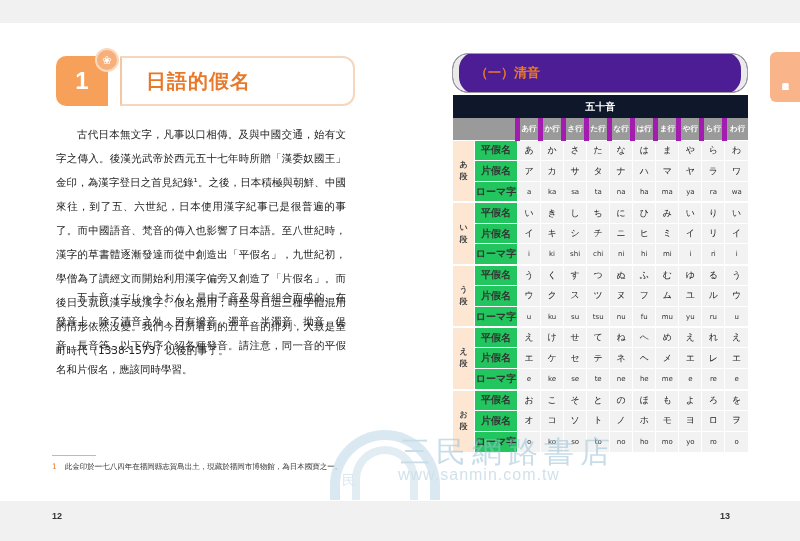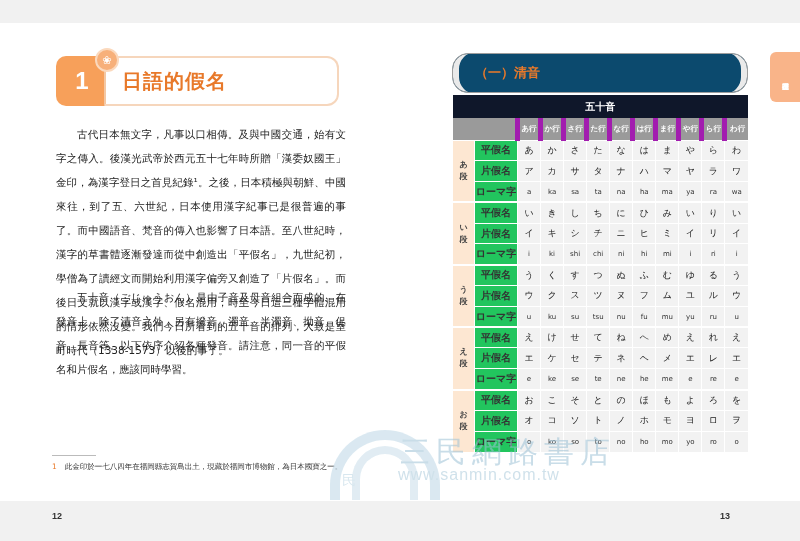--- a/index.html
+++ b/index.html
@@ -5,38 +5,38 @@
   * { box-sizing: border-box; margin: 0; padding: 0; }
   html, body { width: 800px; height: 541px; overflow: hidden; background: #ffffff; }
   body { position: relative; font-family: "DejaVu Sans", "Liberation Sans", sans-serif; color: #333; }
 
   .band-top { position: absolute; left: 0; top: 0; width: 800px; height: 23px; background: #f1f1f1; }
   .band-bottom { position: absolute; left: 0; top: 501px; width: 800px; height: 40px; background: #f1f1f1; }
 
   
   .chapter-box { position: absolute; left: 56px; top: 56px; width: 288px; height: 50px; }
   .chapter-num { position: absolute; left: 0; top: 0; width: 52px; height: 50px; background: #f7a05a; border-radius: 10px 0 0 10px; color: #fff; font-size: 24px; font-weight: bold; display: flex; align-items: center; justify-content: center; font-family: "Liberation Sans", sans-serif; }
-  .chapter-title-box { position: absolute; left: 48px; top: 0; width: 235px; height: 50px; border: 2px solid #f6d6bc; border-left: 2px solid #f4c7a2; border-radius: 0 12px 12px 0; background: #fff; display: flex; align-items: center; padding-left: 16px; }
+  .chapter-title-box { position: absolute; left: 64px; top: 0; width: 235px; height: 50px; border: 2px solid #f6d6bc; border-left: 2px solid #f4c7a2; border-radius: 0 12px 12px 0; background: #fff; display: flex; align-items: center; padding-left: 24px; }
   .chapter-title { color: #e8792a; font-size: 20px; font-weight: bold; letter-spacing: 1px; }
   .flower { position: absolute; left: 39px; top: -8px; width: 24px; height: 24px; border-radius: 50%; background: #f7b07a; border: 2px solid #fbd9bd; display: flex; align-items: center; justify-content: center; color: #fff; font-size: 11px; }
 
   .body-text { position: absolute; left: 56px; width: 290px; font-size: 10.5px; line-height: 24px; color: #222; text-align: justify; font-family: "DejaVu Sans", sans-serif; }
   .para1 { top: 122px; }
   .para2 { top: 285px; }
   .para p { text-indent: 2em; }
 
   .fn-rule { position: absolute; left: 52px; top: 455px; width: 44px; border-top: 1px solid #bbb; }
   .footnote { position: absolute; left: 52px; top: 462px; font-size: 7.5px; color: #333; display: flex; gap: 8px; white-space: nowrap; }
   .fn-mark { color: #e8792a; }
   .page-num { position: absolute; top: 511px; font-size: 9px; color: #333; font-weight: bold; font-family: "Liberation Sans", sans-serif; }
   .pn-left { left: 52px; }
   .pn-right { left: 720px; }
 
   
-  .section-pill { position: absolute; left: 452px; top: 53px; width: 296px; height: 40px; border: 1.5px solid #9d9d9d; border-radius: 16px; background: #0c4a6e; display: flex; align-items: center; padding-left: 22px; box-shadow: inset 8px 0 0 -2px #eaeaea, inset -8px 0 0 -2px #eaeaea; }
+  .section-pill { position: absolute; left: 452px; top: 53px; width: 296px; height: 40px; border: 1.5px solid #9d9d9d; border-radius: 16px; background: #4c1d95; display: flex; align-items: center; padding-left: 22px; box-shadow: inset 8px 0 0 -2px #eaeaea, inset -8px 0 0 -2px #eaeaea; }
   .section-title { color: #e8792a; font-weight: bold; font-size: 13px; }
   .side-tab { position: absolute; left: 770px; top: 52px; width: 30px; height: 50px; background: #f9b489; border-radius: 6px 0 0 6px; display: flex; align-items: center; justify-content: center; }
   .side-tab span { writing-mode: vertical-rl; color: #fff; font-size: 7px; font-weight: bold; }
 
   .kana-table { position: absolute; left: 452px; top: 95px; width: 296px; border-collapse: collapse; table-layout: fixed; font-size: 8px; }
   .kana-table th, .kana-table td { text-align: center; padding: 0; }
   .caption-row th { background: #0f172a; color: #fff; font-size: 10px; height: 23px; font-weight: bold; }
   .col-row th { background: #9a9a9a; color: #fff; height: 22px; font-size: 7.5px; border-left: 5px solid #a21caf; font-weight: bold; }
   .col-row th:first-child { border-left: none; }
   .kana-table td { height: 20.8px; border-top: 1px solid #fff; border-left: 1px solid #fff; }

